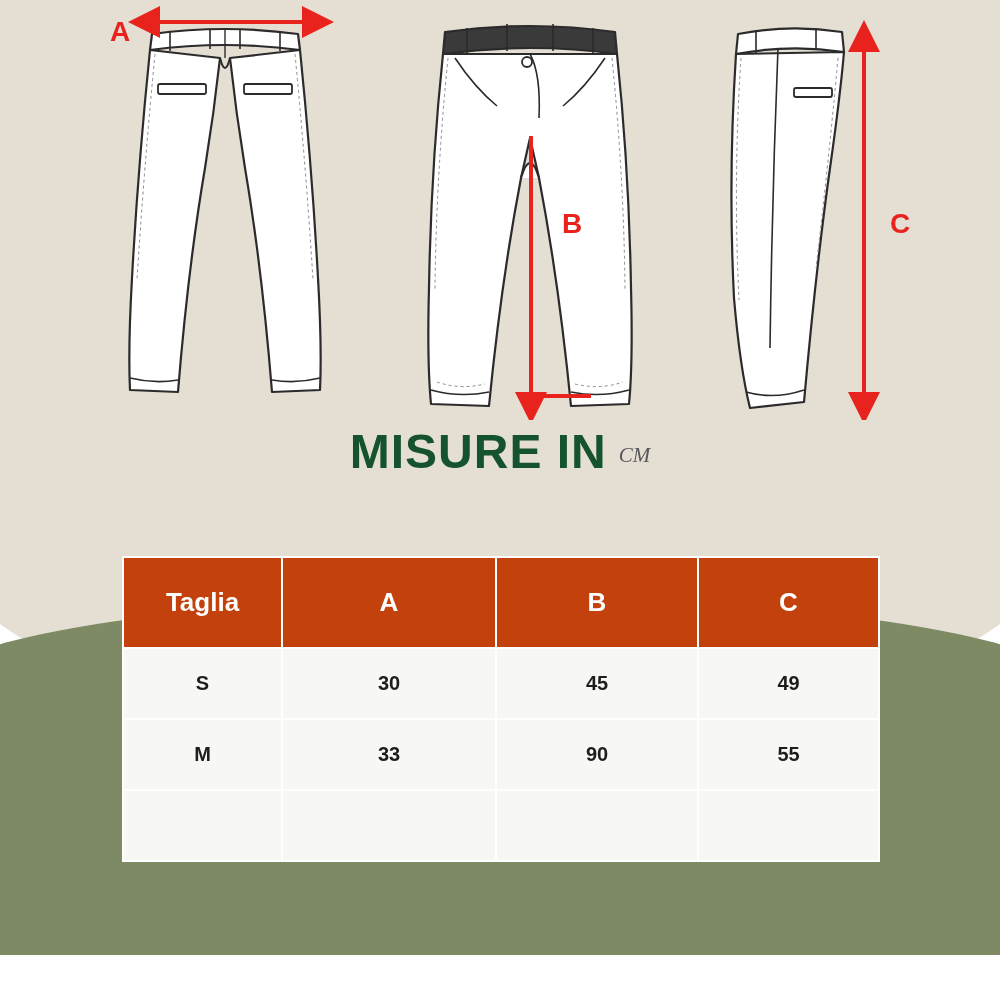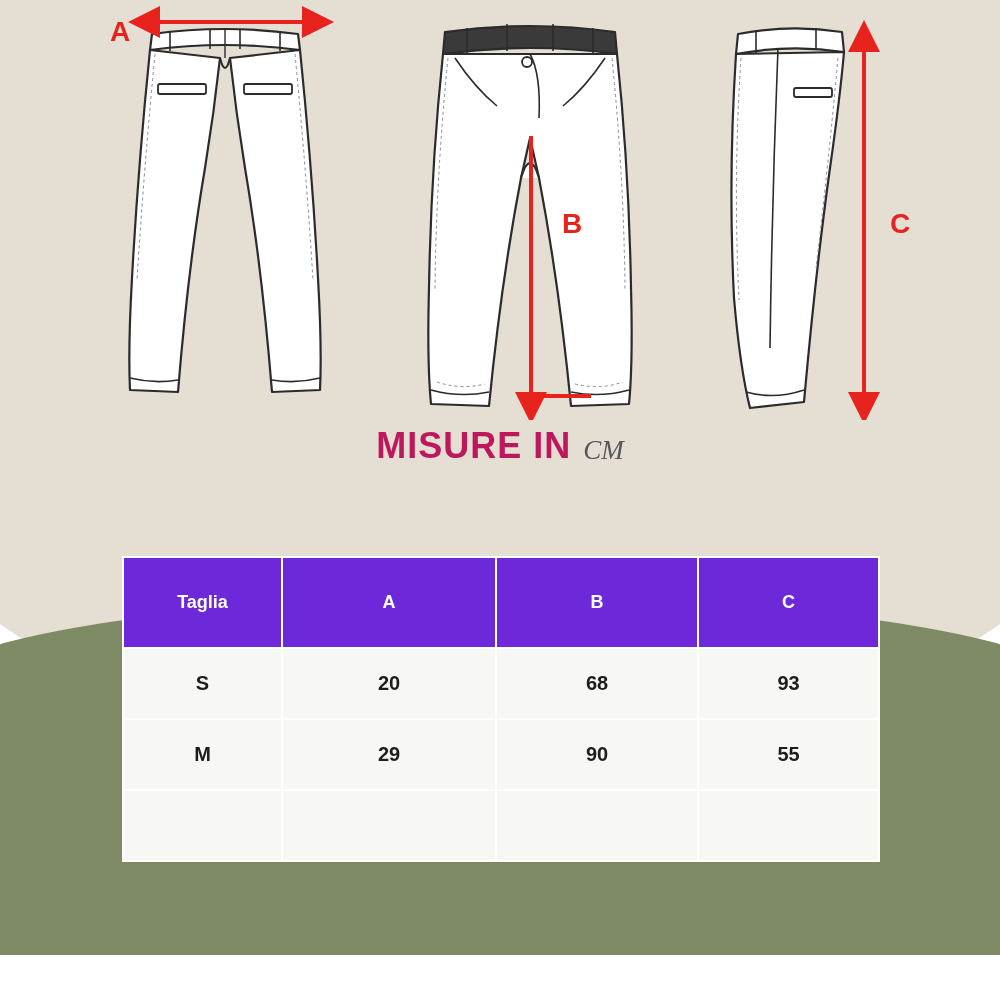--- a/index.html
+++ b/index.html
@@ -91,30 +91,30 @@
   
   .title-wrap {
     position: absolute;
     left: 0;
     top: 424px;
     width: 1000px;
     text-align: center;
   }
   .title-main {
     display: inline-block;
-    font-size: 36px;
+    font-size: 48px;
     font-weight: bold;
     letter-spacing: 1px;
-    color: #be185d;
+    color: #14532d;
     font-family: "Liberation Sans", sans-serif;
     vertical-align: middle;
   }
   .title-unit {
     display: inline-block;
-    font-size: 38px;
+    font-size: 30px;
     color: #57565a;
     font-family: "Liberation Serif", serif;
     font-style: italic;
     font-variant: small-caps;
     margin-left: 12px;
     vertical-align: middle;
   }
 
   
   .table-wrap {
@@ -131,23 +131,23 @@
   table.size-table th,
   table.size-table td {
     border: 2px solid #ffffff;
     height: 67px;
     text-align: center;
     font-size: 20px;
     font-weight: bold;
     font-family: "Liberation Sans", sans-serif;
   }
   table.size-table thead th {
-    background: #6d28d9;
+    background: #c2410c;
     color: #ffffff;
-    font-size: 18px;
+    font-size: 26px;
     height: 87px;
   }
   table.size-table tbody td {
     background: #f7f7f4;
     color: #1d1d1b;
   }
   table.size-table tbody tr.empty-row td {
     color: transparent;
   }
   col.c-size { width: 159px; }
@@ -306,27 +306,27 @@
         <tr>
           <th>Taglia</th>
           <th>A</th>
           <th>B</th>
           <th>C</th>
         </tr>
       </thead>
       <tbody>
         <tr>
           <td>S</td>
-          <td>20</td>
-          <td>68</td>
-          <td>93</td>
+          <td>30</td>
+          <td>45</td>
+          <td>49</td>
         </tr>
         <tr>
           <td>M</td>
-          <td>29</td>
+          <td>33</td>
           <td>90</td>
           <td>55</td>
         </tr>
         <tr class="empty-row">
           <td></td>
           <td></td>
           <td></td>
           <td></td>
         </tr>
       </tbody>

